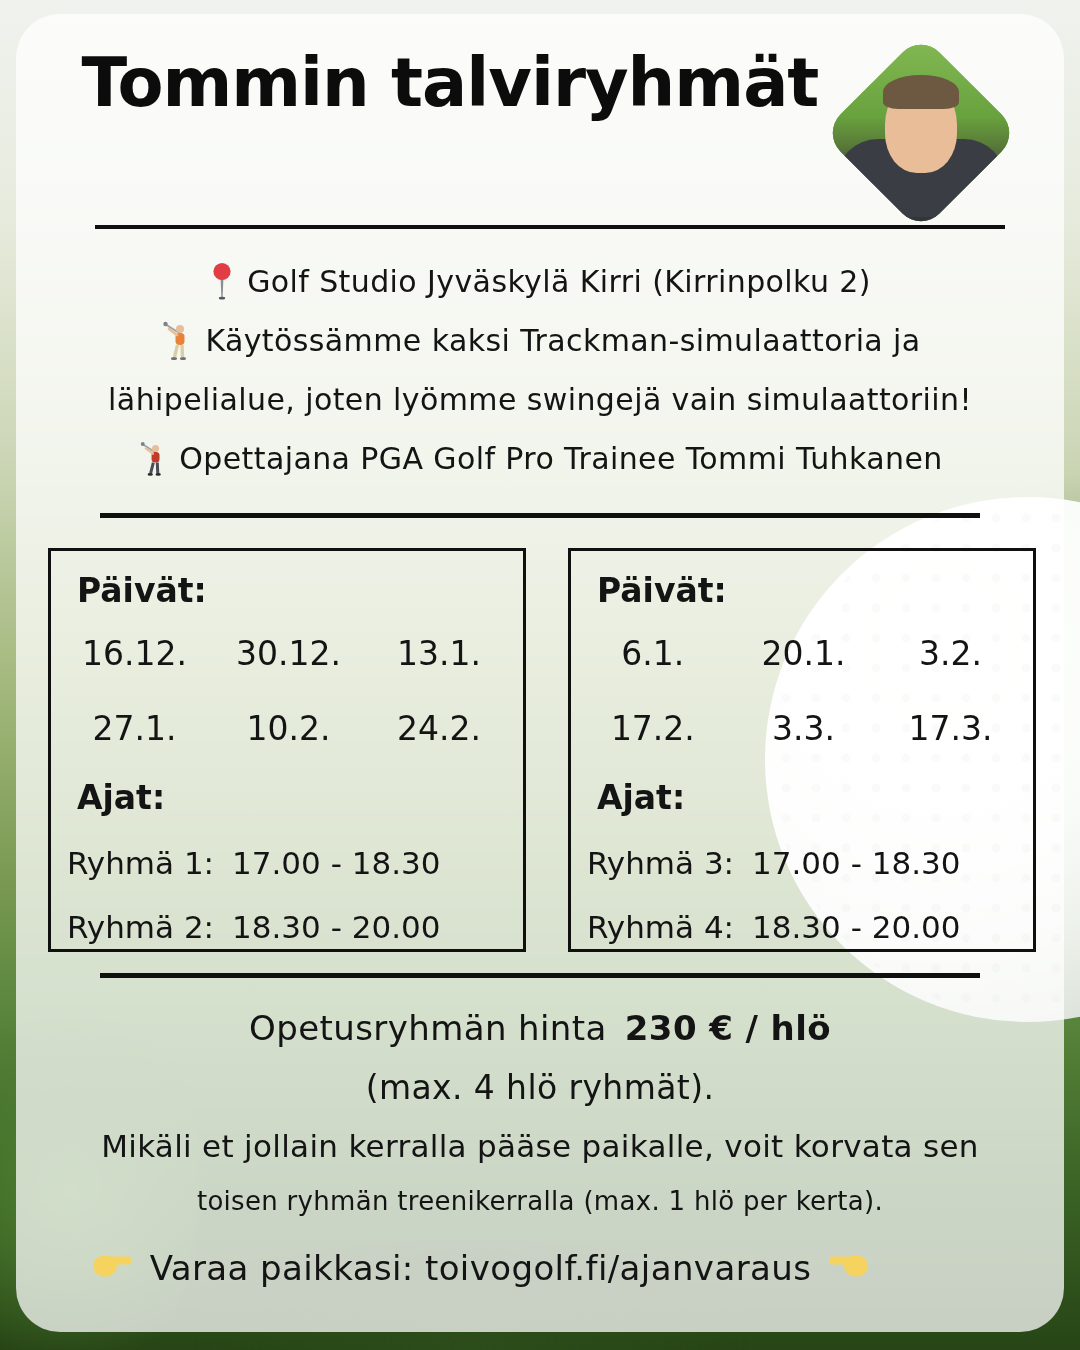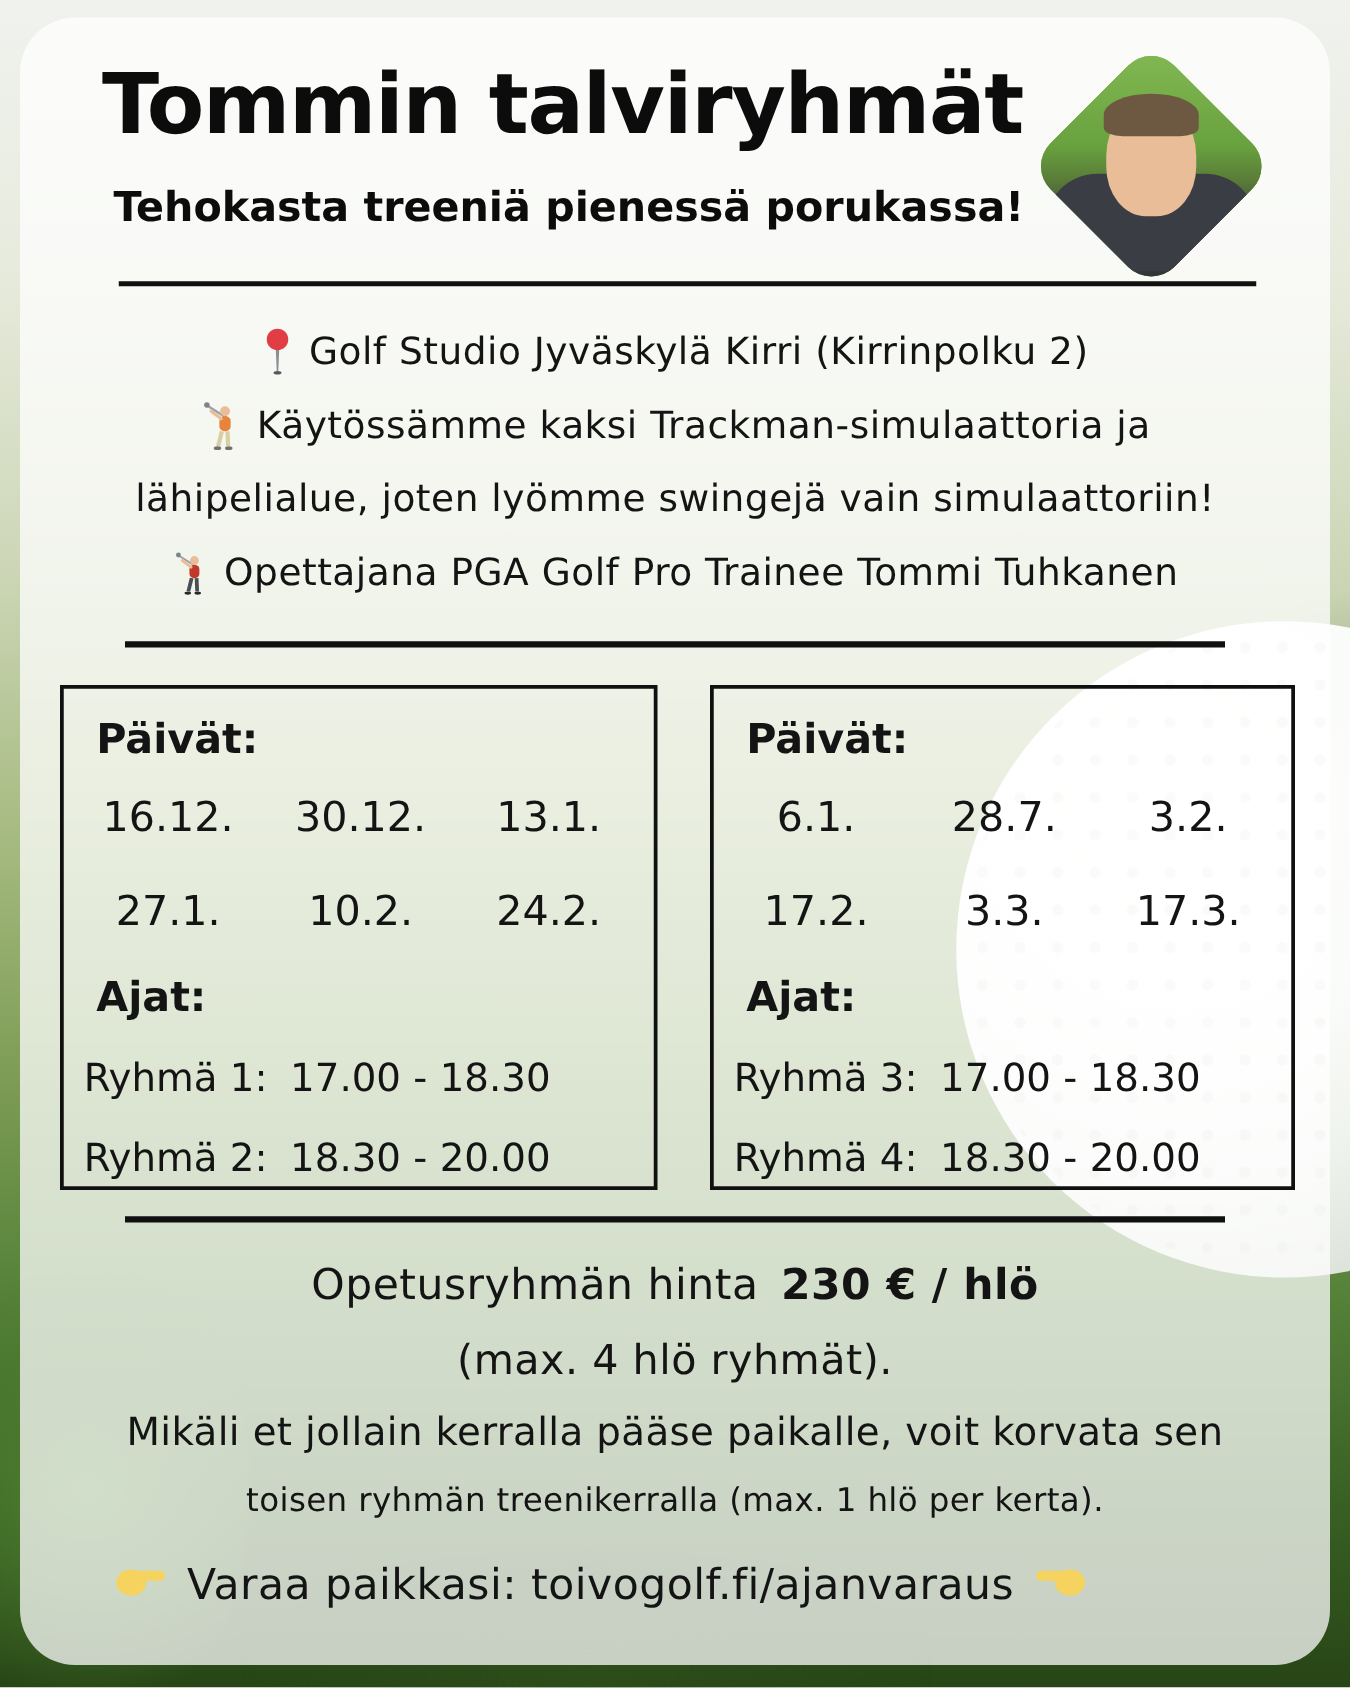--- a/index.html
+++ b/index.html
@@ -74,21 +74,20 @@
 <div class="page">
 
   <div class="grass-blob blob1"></div>
   <div class="grass-blob blob3"></div>
   <div class="ball"></div>
   <div class="grass-blob blob2"></div>
 
   <div class="card"></div>
 
   <div class="abs center title">Tommin talviryhmät</div>
-  <div class="abs center subtitle">Tehokasta treeniä pienessä porukassa!</div>
 
   <div class="abs photo">
     <div class="photo-rot">
       <div class="photo-inner">
         <div class="ph-jacket"></div>
         <div class="ph-head"></div>
         <div class="ph-hair"></div>
       </div>
     </div>
   </div>
@@ -163,21 +162,21 @@
     <div class="group-row">
       <span>Ryhmä 2:</span>
       <span>18.30 - 20.00</span>
     </div>
   </div>
 
   <div class="abs box box-right">
     <div class="box-label">Päivät:</div>
     <div class="dates-grid">
       <span>6.1.</span>
-      <span>28.7.</span>
+      <span>20.1.</span>
       <span>3.2.</span>
       <span>17.2.</span>
       <span>3.3.</span>
       <span>17.3.</span>
     </div>
     <div class="times-label">Ajat:</div>
     <div class="group-row">
       <span>Ryhmä 3:</span>
       <span>17.00 - 18.30</span>
     </div>

